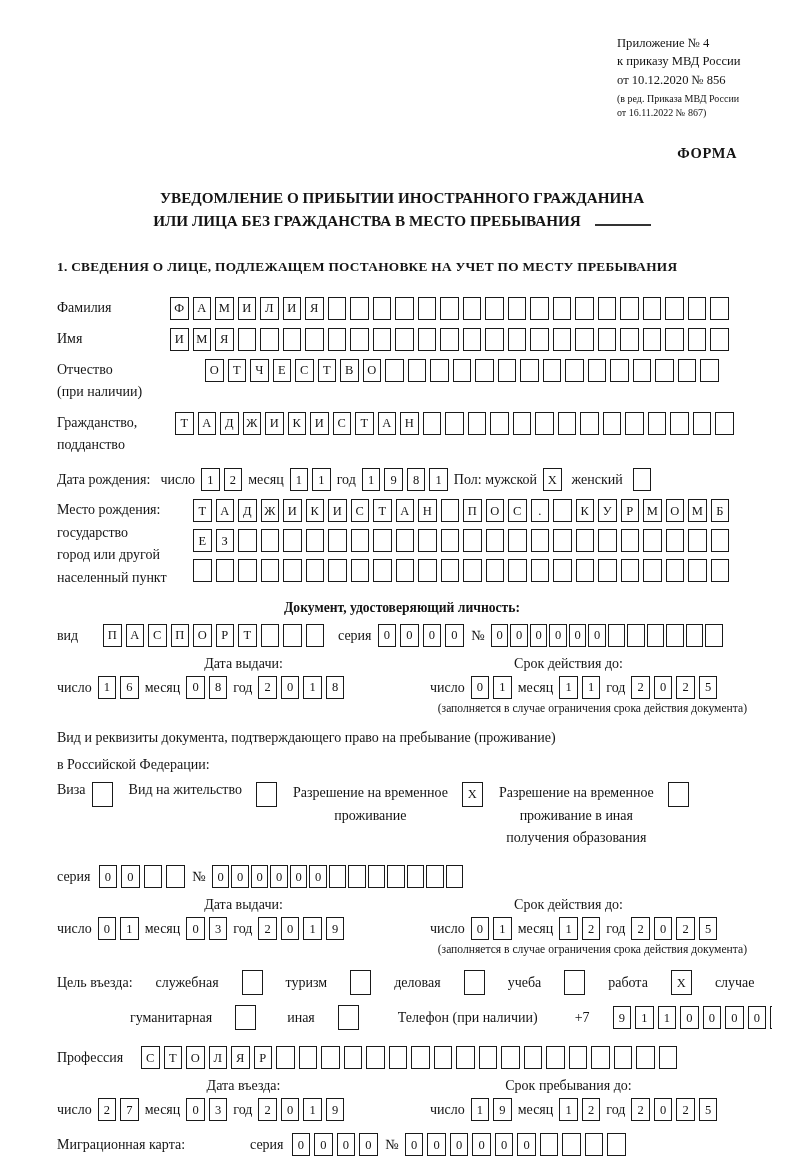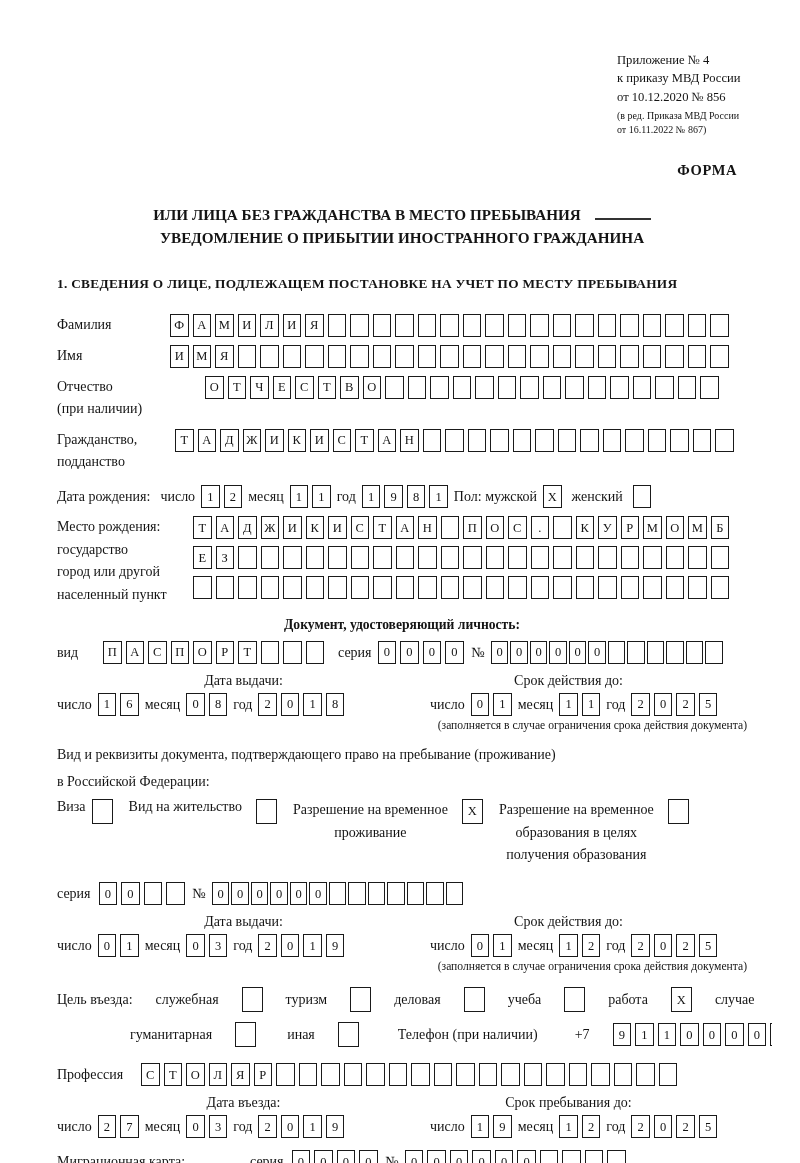--- a/index.html
+++ b/index.html
@@ -1,18 +1,18 @@
 <!DOCTYPE html>
 <html><head>
 <meta charset="utf-8">
 <style>
   html,body{margin:0;padding:0;background:#fff;}
   .page{
     width:772px;height:1163px;box-sizing:border-box;overflow:hidden;
-    padding:51px 25px 20px 57px;background:#fff;color:#141414;
+    padding:34px 25px 20px 57px;background:#fff;color:#141414;
     font-family:"Liberation Serif","DejaVu Serif",serif;font-size:14px;
   }
   .appendix{margin-left:560px;font-size:12.6px;line-height:1.45;}
   .amend{font-size:10px;margin-top:3px;line-height:1.45;}
   .forma{text-align:right;padding-right:10px;font-weight:bold;font-size:14.5px;letter-spacing:.6px;margin-top:24px;}
   .title{text-align:center;font-weight:bold;font-size:15.2px;line-height:1.55;margin-top:24px;}
   .blank{display:inline-block;width:56px;border-bottom:2px solid #333;margin-left:14px;height:13px;}
   .sec{font-weight:bold;font-size:13.3px;letter-spacing:.3px;margin-top:26px;}
   .row{display:flex;align-items:center;margin-top:8px;}
   .row.top{align-items:flex-start;}
@@ -60,22 +60,22 @@
     <div>от 10.12.2020 № 856</div>
     <div class="amend">
       <div>(в ред. Приказа МВД России</div>
       <div>от 16.11.2022 № 867)</div>
     </div>
   </div>
 
   <div class="forma">ФОРМА</div>
 
   <div class="title">
+    <div>УВЕДОМЛЕНИЕ О ПРИБЫТИИ ИНОСТРАННОГО ГРАЖДАНИНА</div>
     <div><span>ИЛИ ЛИЦА БЕЗ ГРАЖДАНСТВА В МЕСТО ПРЕБЫВАНИЯ</span><span class="blank"></span></div>
-    <div>УВЕДОМЛЕНИЕ О ПРИБЫТИИ ИНОСТРАННОГО ГРАЖДАНИНА</div>
   </div>
 
   <div class="sec">1. СВЕДЕНИЯ О ЛИЦЕ, ПОДЛЕЖАЩЕМ ПОСТАНОВКЕ НА УЧЕТ ПО МЕСТУ ПРЕБЫВАНИЯ</div>
 
   <div class="row" style="margin-top:22px;">
     <span class="lbl w113">Фамилия</span>
     <span class="cells">
         <span class="cell">Ф</span>
         <span class="cell">А</span>
         <span class="cell">М</span>
@@ -427,21 +427,21 @@
       </span>
     <span class="pml ml18">
       <span class="ln">Разрешение на временное</span>
       <span class="ln">проживание</span>
     </span>
     <span class="cells big ml14">
         <span class="cell">X</span>
       </span>
     <span class="pml ml18">
       <span class="ln">Разрешение на временное</span>
-      <span class="ln">образования в целях</span>
+      <span class="ln">проживание в иная</span>
       <span class="ln">получения образования</span>
     </span>
     <span class="cells big ml14">
         <span class="cell"></span>
       </span>
   </div>
 
   <div class="row mt16">
     <span class="t">серия</span>
     <span class="cells ml8">

